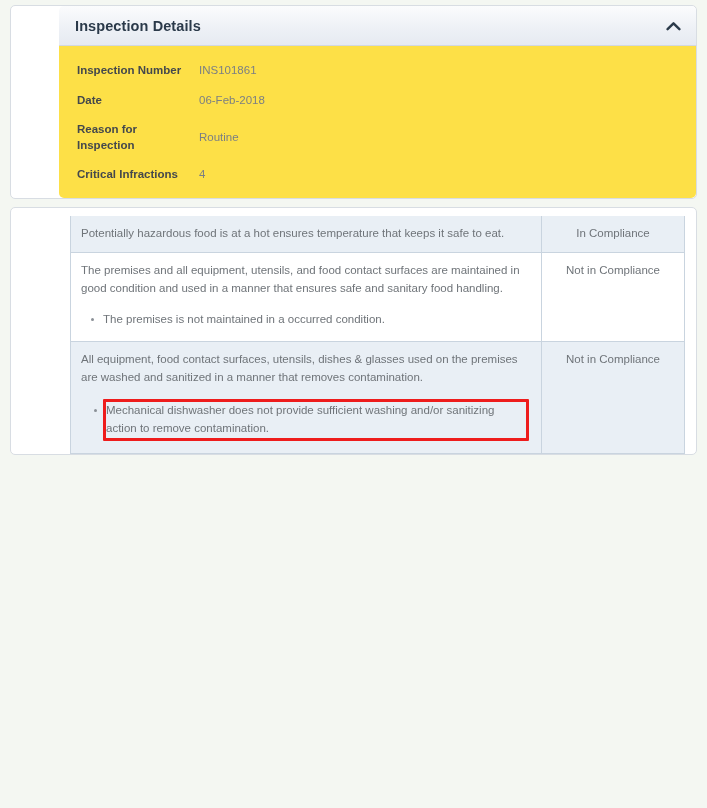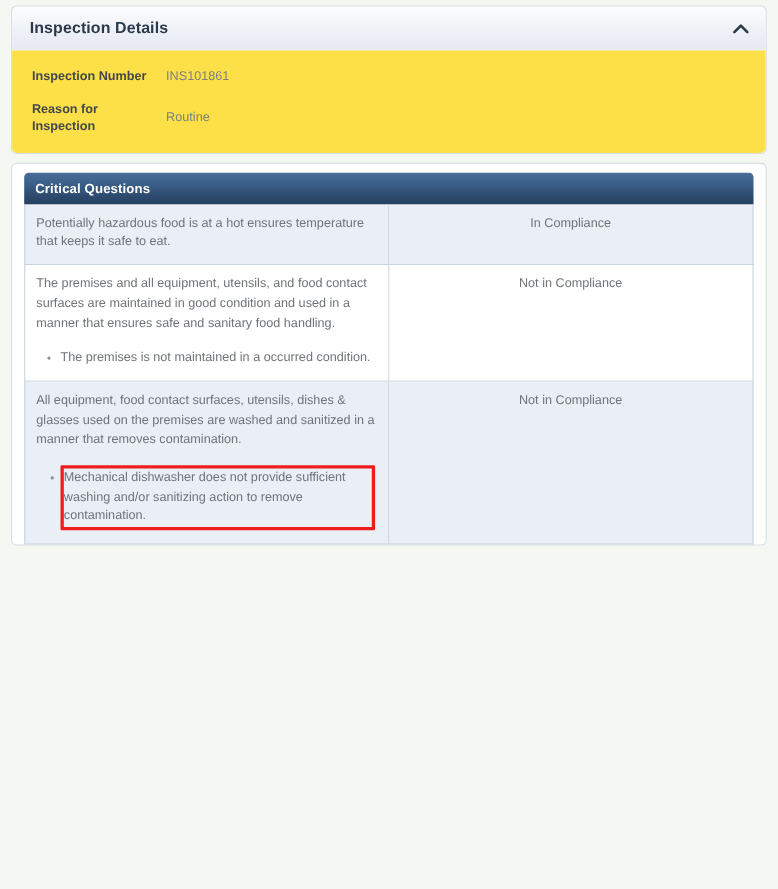--- a/index.html
+++ b/index.html
@@ -20,20 +20,21 @@
     box-sizing: border-box;
   }
 
   
   .panel {
     margin: 5px 10px 0 10px;
     background: #ffffff;
     border: 1px solid #d8dde3;
     border-radius: 5px;
     box-sizing: border-box;
+    padding-left: 48px;
   }
 
   .panel-header {
     display: flex;
     align-items: center;
     justify-content: space-between;
     height: 40px;
     padding: 0 14px 0 16px;
     background: linear-gradient(to bottom, #fbfcfd 0%, #eef1f6 55%, #e6eaf1 100%);
     border-bottom: 1px solid #d2d8e0;
@@ -196,36 +197,41 @@
       </span>
     </div>
     <div class="panel-body">
       <table class="details">
         <tbody>
           <tr>
             <td class="lbl">Inspection Number</td>
             <td class="val">INS101861</td>
           </tr>
           <tr>
+            <td class="lbl">Date</td>
+            <td class="val">06-Feb-2018</td>
+          </tr>
+          <tr>
             <td class="lbl">Reason for Inspection</td>
             <td class="val">Routine</td>
+          </tr>
+          <tr>
+            <td class="lbl">Critical Infractions</td>
+            <td class="val">4</td>
           </tr>
         </tbody>
       </table>
     </div>
   </section>
 
   <section class="panel" style="margin-top:8px;">
 
     <div class="results-wrap">
       <table class="qtable">
         <tbody>
-          <tr class="hdr">
-            <td colspan="2">Critical Questions</td>
-          </tr>
 
 
 
 
           <tr class="alt">
             <td class="q">
               <p class="q-text">Potentially hazardous food is at a hot ensures temperature that keeps it safe to eat.</p>
             </td>
             <td class="s">In Compliance</td>
           </tr>

